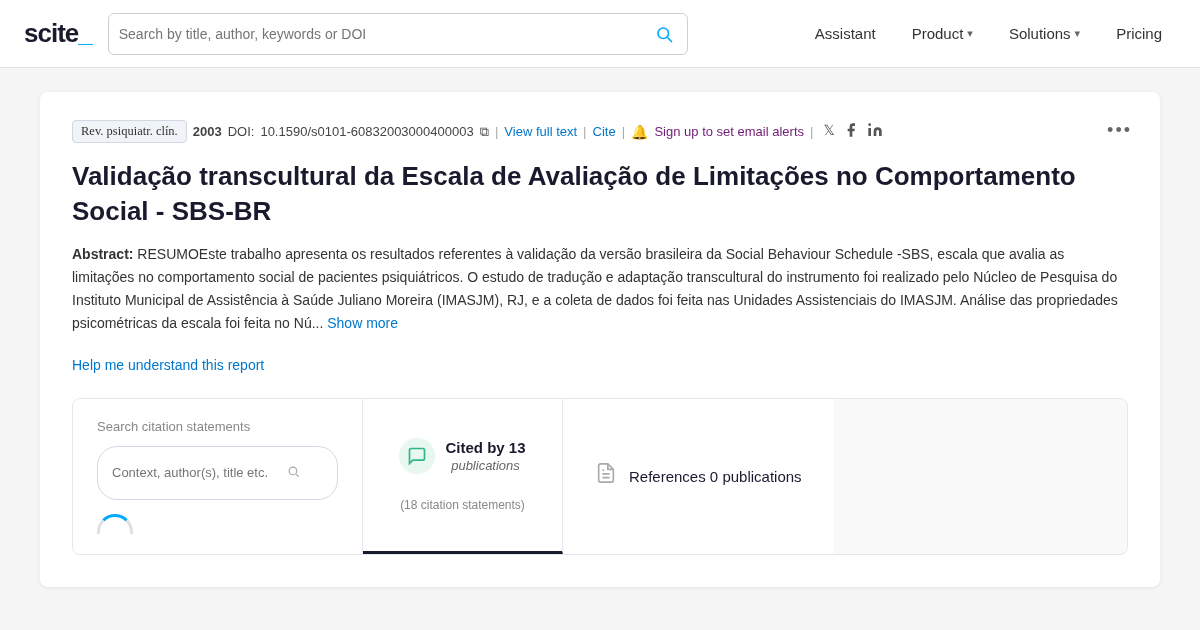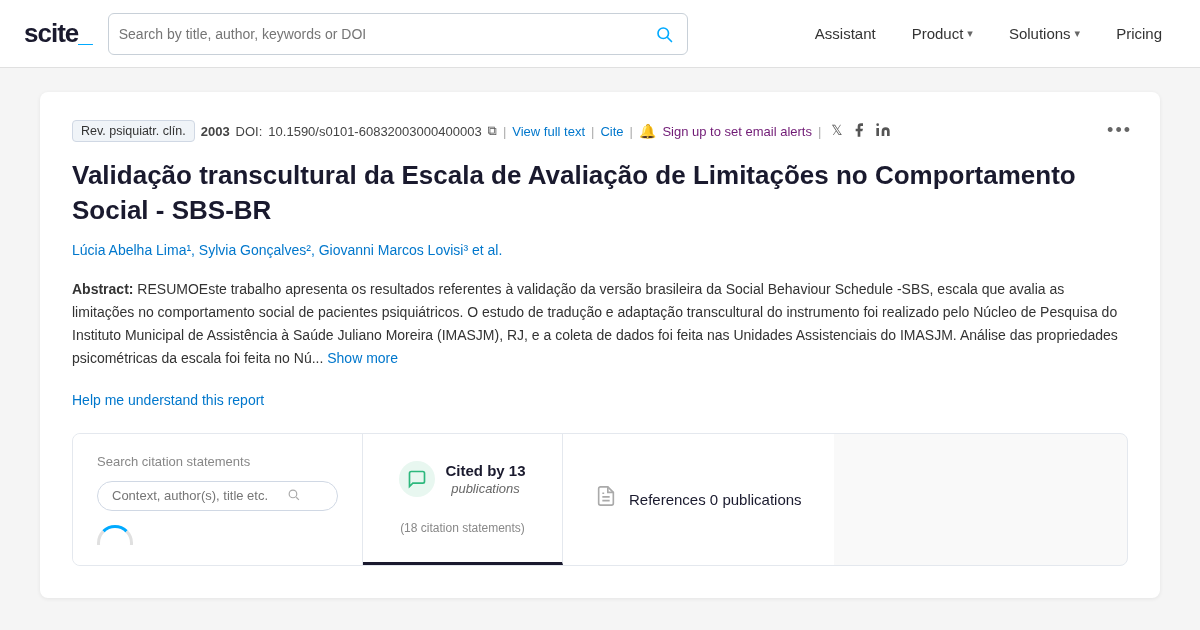--- a/index.html
+++ b/index.html
@@ -98,20 +98,21 @@
       flex-wrap: wrap;
       margin-bottom: 16px;
     }
     .meta-journal {
       background: #f0f4f8;
       border: 1px solid #d0d8e4;
       border-radius: 4px;
       padding: 3px 8px;
       font-size: 12.5px;
       color: #333;
+      font-family: Liberation Serif, serif;
     }
     .meta-year {
       font-weight: 600;
       font-size: 13px;
     }
     .meta-doi { color: #444; font-size: 13px; }
     .meta-link { color: #0077cc; font-size: 13px; cursor: pointer; text-decoration: none; }
     .meta-sep { color: #aaa; font-size: 13px; }
     .bell-icon { font-size: 14px; color: #555; }
     .alert-text { font-size: 13px; color: #701a75; }
@@ -186,21 +187,21 @@
     .citation-search-label {
       font-size: 13px;
       color: #888;
       margin-bottom: 12px;
       font-weight: 500;
     }
     .citation-search-input {
       width: 100%;
       border: 1px solid #d0d8e4;
       border-radius: 20px;
-      padding: 6px 14px;
+      padding: 18px 14px;
       font-size: 13px;
       color: #aaa;
       display: flex;
       align-items: center;
       gap: 6px;
       background: #fff;
     }
     .citation-search-input input {
       border: none;
       outline: none;
@@ -365,23 +366,20 @@
               <circle cx="4" cy="4" r="2"></circle>
             </svg>
         </span>
       </div>
     </div>
 
     
     <h1 class="paper-title">Validação transcultural da Escala de Avaliação de Limitações no Comportamento Social - SBS-BR</h1>
 
     
-    <div class="authors">
-      <span>Lúcia Abelha Lima¹, Sylvia Gonçalves², Giovanni Marcos Lovisi³ et al.</span>
-    </div>
 
     
     <div class="abstract">
       <strong>Abstract:</strong>
       <span> </span><span>RESUMOEste trabalho apresenta os resultados referentes à validação da versão brasileira da Social Behaviour Schedule -SBS, escala que avalia as limitações no comportamento social de pacientes psiquiátricos. O estudo de tradução e adaptação transcultural do instrumento foi realizado pelo Núcleo de Pesquisa do Instituto Municipal de Assistência à Saúde Juliano Moreira (IMASJM), RJ, e a coleta de dados foi feita nas Unidades Assistenciais do IMASJM. Análise das propriedades psicométricas da escala foi feita no Nú...</span>
       <span class="show-more">Show more</span>
     </div>
 
     
     <a class="help-link">Help me understand this report</a>

